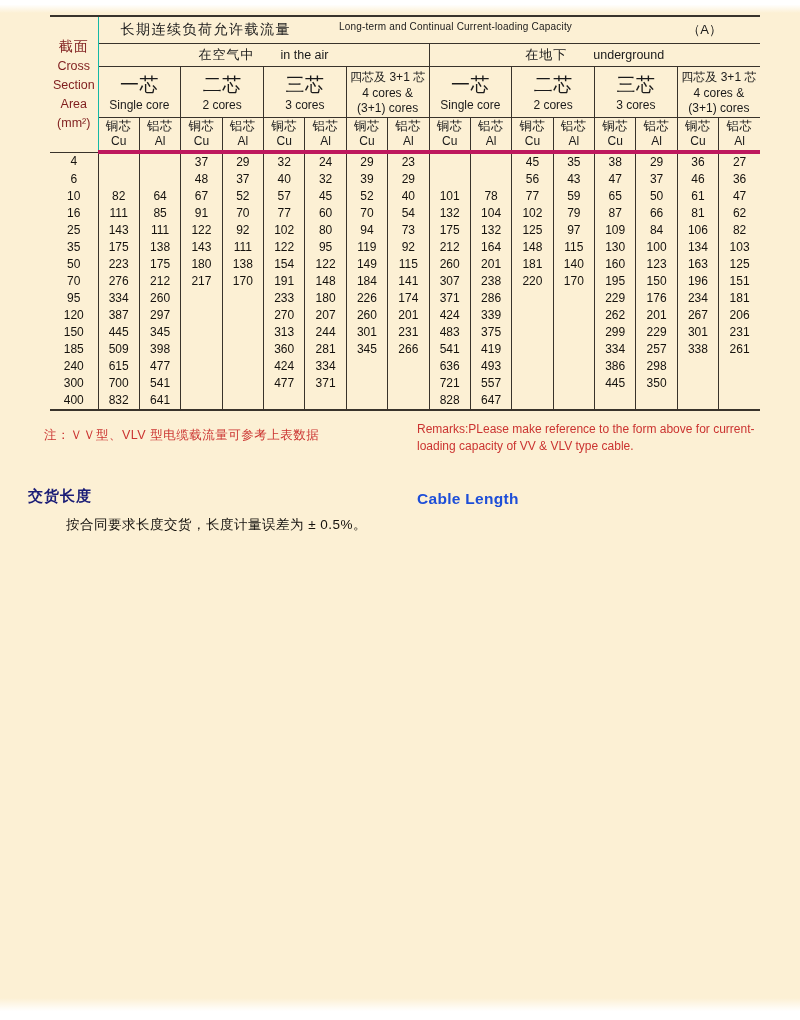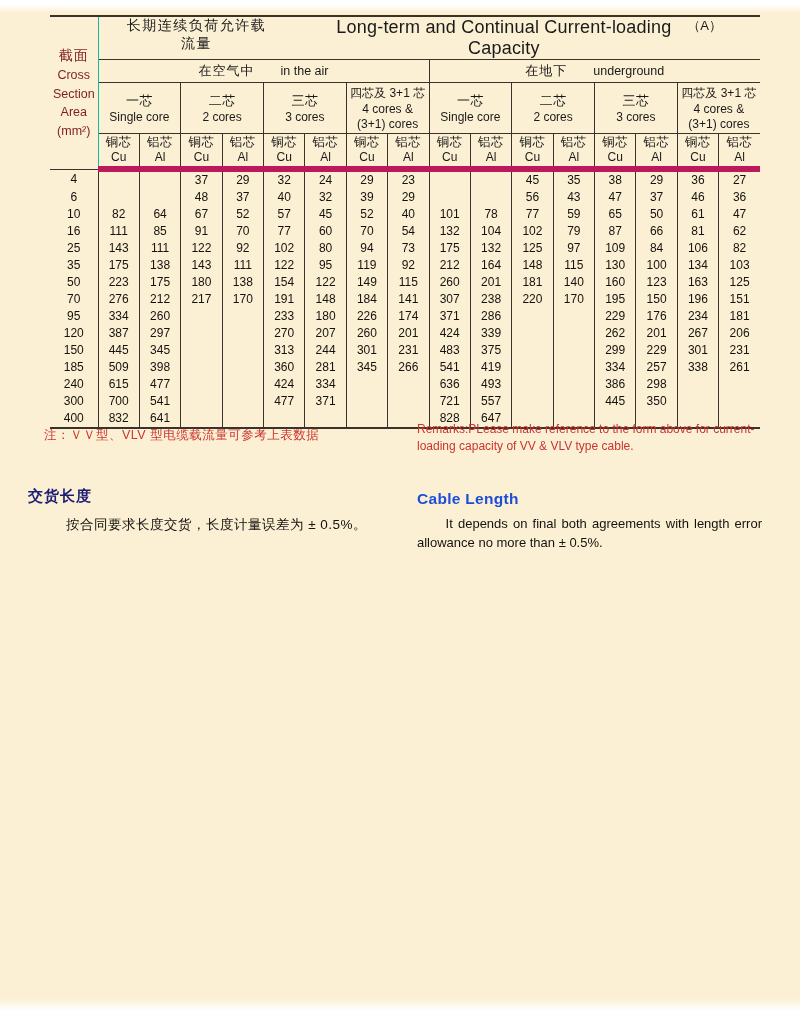--- a/index.html
+++ b/index.html
@@ -33,34 +33,34 @@
   table.cap tr > *:not(:first-child) { border-left:1px solid #39332b; }
 
   .corner {
     width:48px; border-bottom:2px solid #39332b; border-right:1px solid #14b8a6;
     font-size:12.5px; line-height:1.5; color:#7f1d1d;
   }
   .corner .cn { font-size:14px; letter-spacing:1px; }
   .row-title > td { height:26px; border-bottom:1px solid #39332b; }
   .title-flex { display:flex; align-items:flex-start; padding:0 38px 0 22px; }
   .title-flex .cn { font-size:14px; letter-spacing:1.5px; }
-  .title-flex .en { font-size:18px; margin-left:48px; letter-spacing:0.2px; }
+  .title-flex .en { font-size:10px; margin-left:48px; letter-spacing:0.2px; }
   .title-flex .unit { font-size:13px; margin-left:auto; }
 
   .row-section > td { height:22px; border-bottom:1px solid #39332b; }
   .sec-flex { display:flex; align-items:center; justify-content:center; gap:26px; }
   .sec-flex .cn { font-size:13px; letter-spacing:1px; }
   .sec-flex .en { font-size:12.5px; }
 
   .row-cores > td { height:50px; border-bottom:1px solid #39332b; }
-  .core-cell .cn { font-size:13px; letter-spacing:0.5px; white-space:nowrap; }
+  .core-cell .cn { font-size:19px; letter-spacing:0.5px; white-space:nowrap; }
   .core-cell .cn.small { font-size:12px; letter-spacing:0; }
   .core-cell .en { font-size:12px; line-height:1.25; white-space:nowrap; }
 
-  .row-mat > td { height:32px; border-bottom:6px solid #be185d; }
+  .row-mat > td { height:32px; border-bottom:4px solid #be185d; }
   .mat-cell .cn { font-size:12.5px; line-height:1.2; letter-spacing:0.5px; }
   .mat-cell .sym { font-size:12px; line-height:1.2; }
 
   tbody.data td { height:17px; font-size:12px; line-height:17px; color:#15120e; }
   tbody.data td.area { border-right:1px solid #39332b; }
 
   
   .note-cn {
     position:absolute; left:44px; top:427px; color:#cb3431;
     font-size:12.5px; letter-spacing:0.5px;
@@ -535,17 +535,16 @@
         </tbody>
     </table>
   </div>
 
   <div class="note-cn">注：ＶＶ型、VLV 型电缆载流量可参考上表数据</div>
   <div class="note-en">Remarks:PLease make reference to the form above for current-loading capacity of VV &amp; VLV type cable.</div>
 
   <div class="cl-head-cn">交货长度</div>
   <div class="cl-body-cn">按合同要求长度交货，长度计量误差为 ± 0.5%。</div>
   <div class="cl-head-en">Cable Length</div>
-  <div class="cl-body-en">It depends on final both agreements with length error allowance no more than ± 0.5%.</div>
 
   <div class="edge-top"></div>
   <div class="edge-bottom"></div>
 </div>
 
 </body></html>

